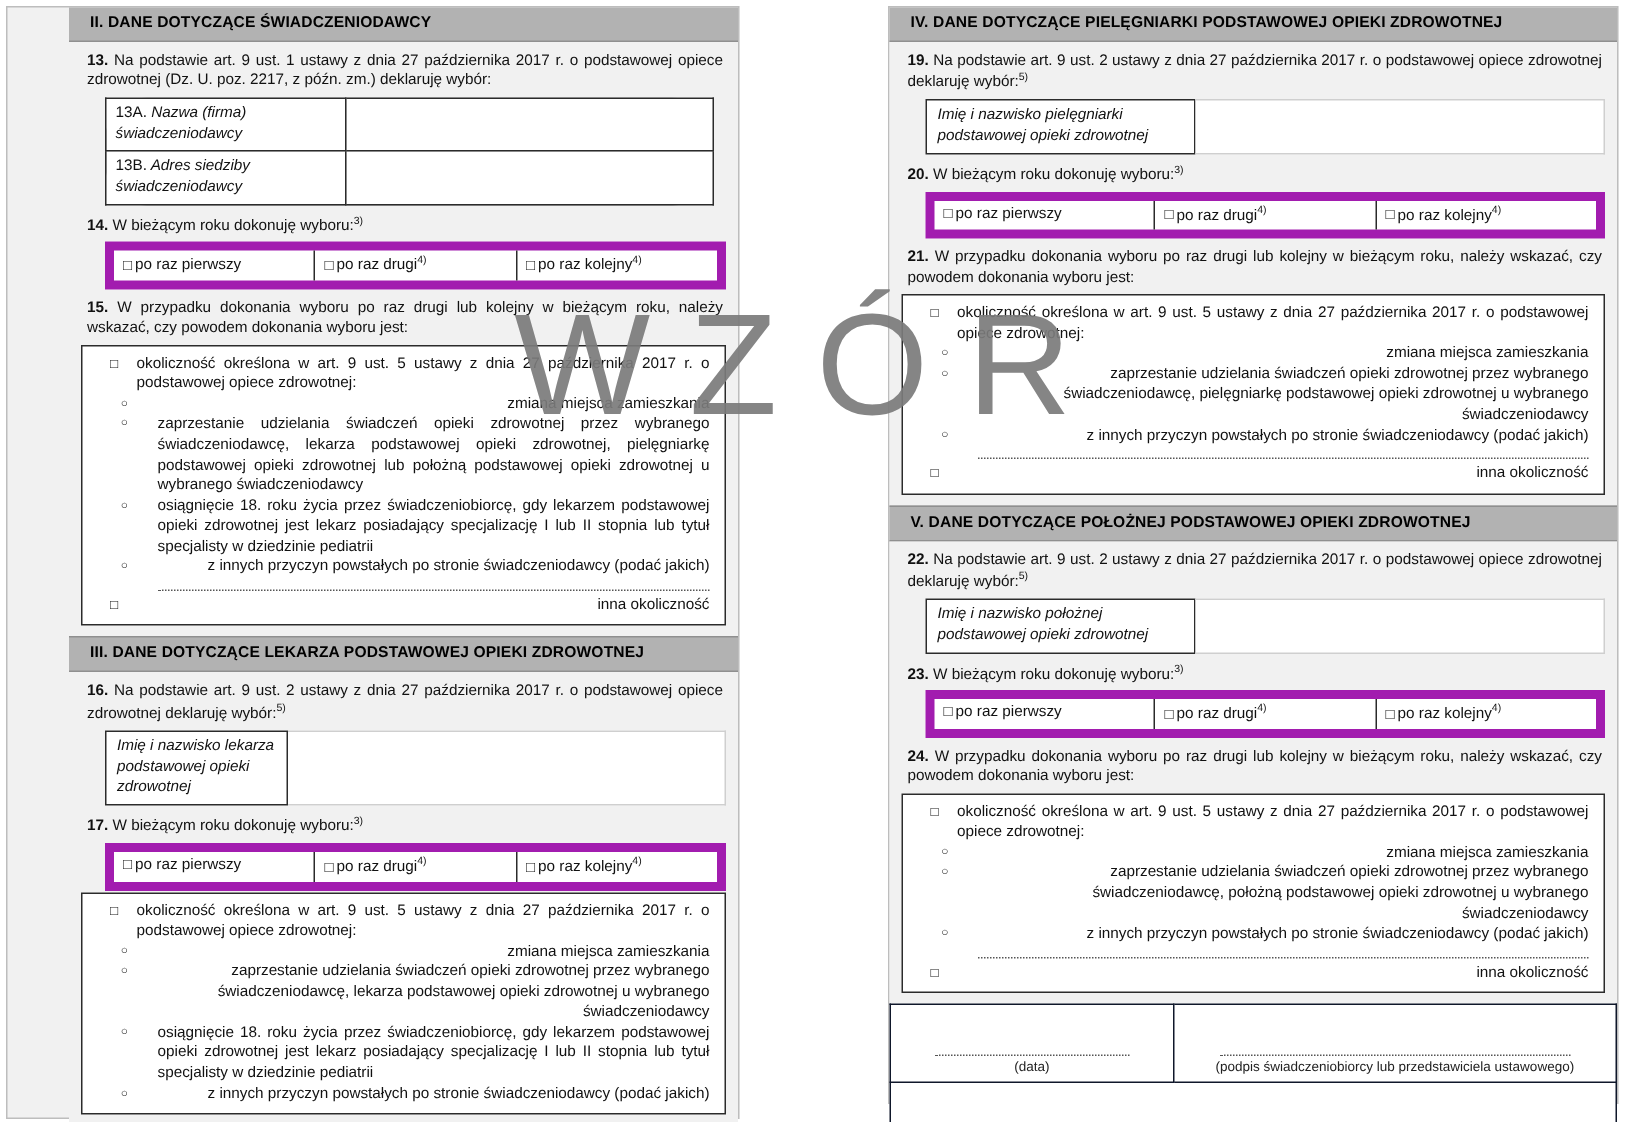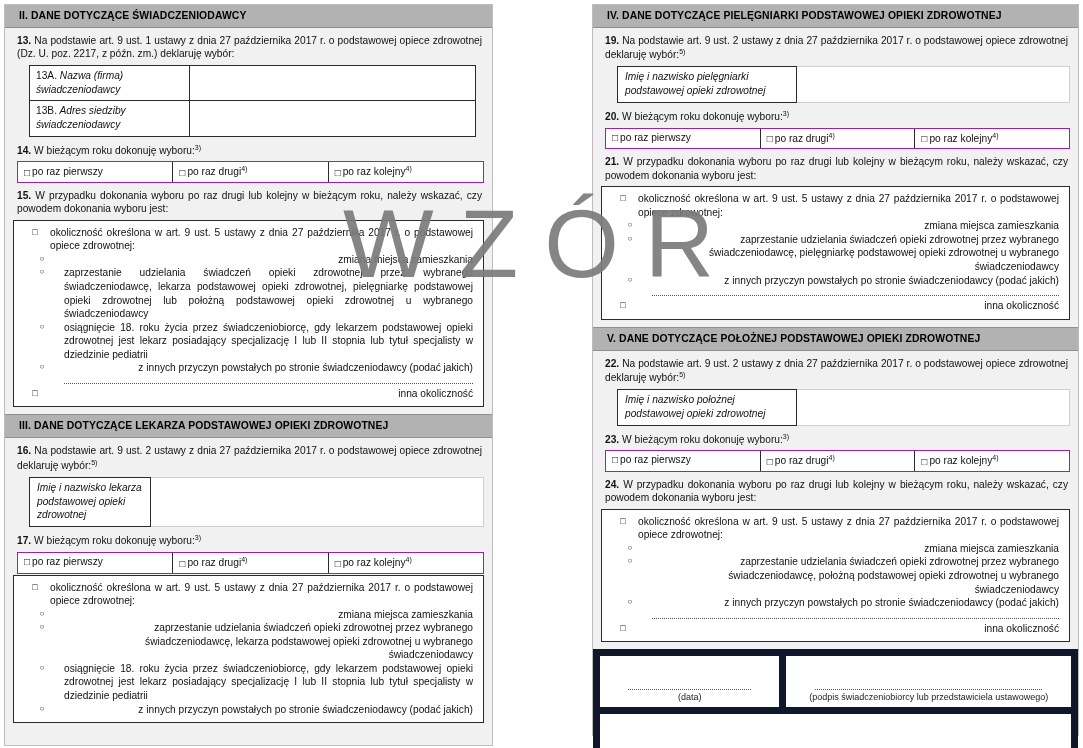--- a/index.html
+++ b/index.html
@@ -22,21 +22,21 @@
     display: flex;
     gap: 0;
   }
 
   .col {
     position: absolute;
     top: 4px;
     border: 1px solid #bdbdbd;
     background: #f1f1f1;
   }
-  .col-left  { left: 4px;  width: 489px; bottom: 2px; }
+  .col-left  { left: 4px;  width: 489px; bottom: 2px; padding-left: 41px; }
   .col-right { left: 592px; width: 487px; bottom: 12px; }
 
   
   .sec-head {
     background: #b2b2b2;
     color: #000;
     font-weight: bold;
     font-size: 10.4px;
     letter-spacing: .1px;
     padding: 5px 0 5px 14px;
@@ -96,23 +96,23 @@
     flex: 1;
     background: #ffffff;
     border-top: 1px solid #cfcfcf;
     border-right: 1px solid #cfcfcf;
     border-bottom: 1px solid #cfcfcf;
   }
 
   
   .opt-row {
     display: flex;
-    border: 1px solid #a21caf;
-    background: #ffffff;
-    margin: 1px 0 0 4px;
+    border: 6px solid #a21caf;
+    background: #ffffff;
+    margin: 1px 0 0 16px;
   }
   .opt-cell {
     flex: 1 1 0;
     padding: 3px 6px 4px 6px;
     border-right: 1px solid #2b2b2b;
     white-space: nowrap;
   }
   .opt-cell:last-child { border-right: none; }
   .cb { font-size: 10px; margin-right: 2px; }
   .sup { font-size: 7px; vertical-align: super; }
@@ -146,21 +146,21 @@
   }
 
   
   .sigtable {
     border-collapse: collapse;
     width: calc(100% - 0px);
     margin: 0;
     background: #ffffff;
   }
   .sigtable td {
-    border: 7px solid #0f172a;
+    border: 1px solid #0f172a;
     background: #ffffff;
     text-align: center;
     vertical-align: bottom;
     padding: 0 4px 4px 4px;
   }
   .sig-line {
     border-bottom: 1px dotted #555;
     height: 34px;
     margin: 0 auto 2px auto;
   }

